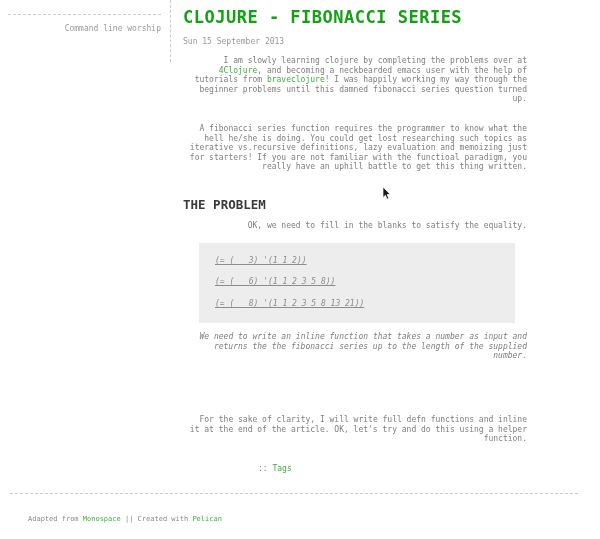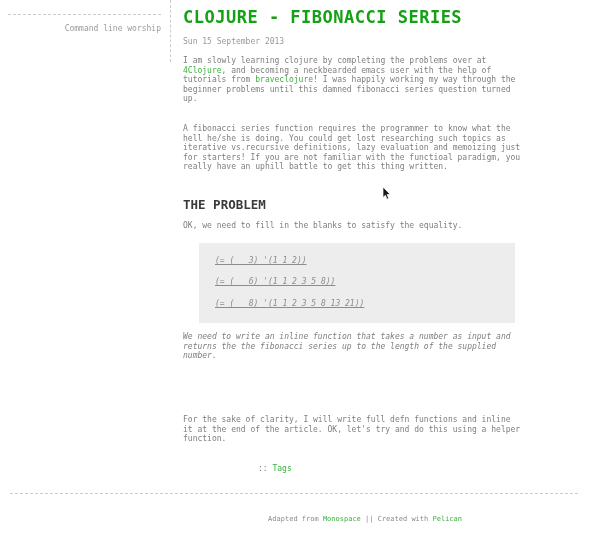--- a/index.html
+++ b/index.html
@@ -29,21 +29,21 @@
 
   
   .content { position: absolute; left: 183px; top: 0; width: 350px; height: 490px; }
   .content > * { position: absolute; left: 0; }
   .article-title {
     top: 8px;
     font-size: 17px; line-height: 19px; font-weight: bold;
     color: var(--accent, #15a015); letter-spacing: 0.5px; white-space: nowrap;
   }
   .article-date { top: 37px; font-size: 8px; line-height: 10px; color: #999999; }
-  .para { font-size: 8px; line-height: 9.6px; white-space: pre-line; width: 344px; }
+  .para { font-size: 8px; line-height: 9.6px; white-space: pre-line; width: 344px; text-align: right; }
   .p1 { top: 56px; }
   .p2 { top: 124px; }
   .h2 { font-size: 12.5px; line-height: 14px; font-weight: bold; color: #3a3a3a; white-space: nowrap; }
   .h2-problem { top: 198px; }
   .p3 { top: 221px; }
   .code-block {
     top: 243px; left: 16px; width: 316px;
     background: var(--codebg, #ededed);
     padding: 13px 16px;
     font-family: inherit; font-size: 8px; line-height: 10.7px;
@@ -58,21 +58,21 @@
     color: var(--link, #3db03d); text-decoration: none; cursor: pointer;
   }
 
   
   .footer-divider {
     position: absolute; left: 10px; top: 493px; width: 568px; height: 0;
     border-top: 1px dashed var(--rule, #cccccc);
   }
   .footer {
     position: absolute; left: 0; top: 515px; width: 462px;
-    text-align: right; font-size: 7px; line-height: 9px; color: #8a8a8a; white-space: pre;
+    text-align: left; font-size: 7px; line-height: 9px; color: #8a8a8a; white-space: pre; padding-left: 28px;
   }
 
   
   .cursor { position: absolute; left: 382px; top: 185px; width: 9px; height: 13px; }
 </style>
 </head>
 <body>
 
 <div class="sidebar">
   <div class="sidebar-divider"></div>

